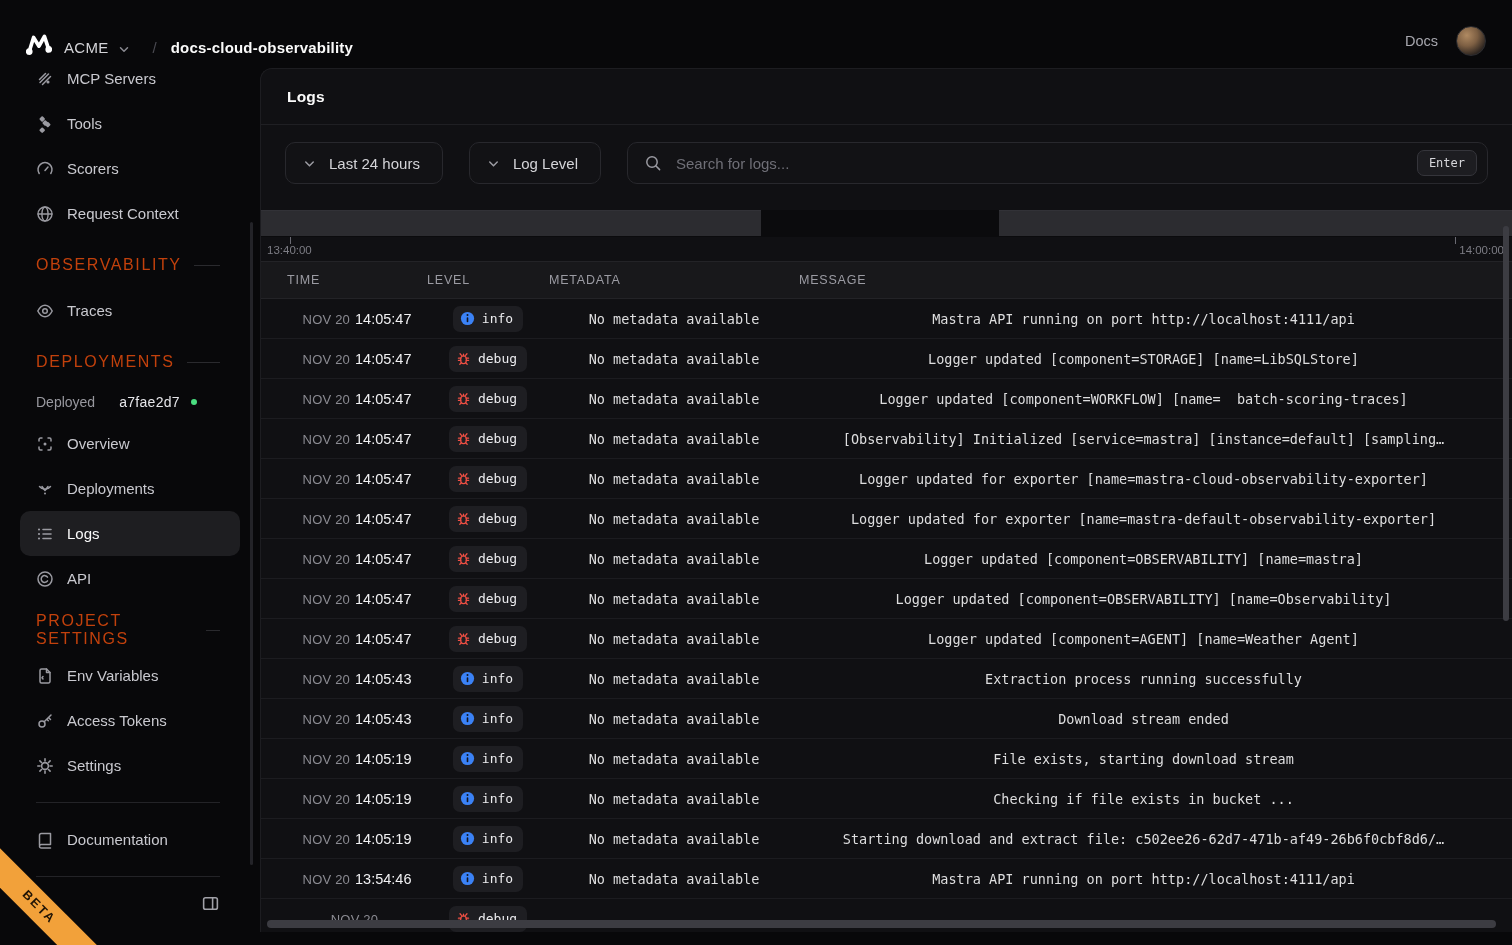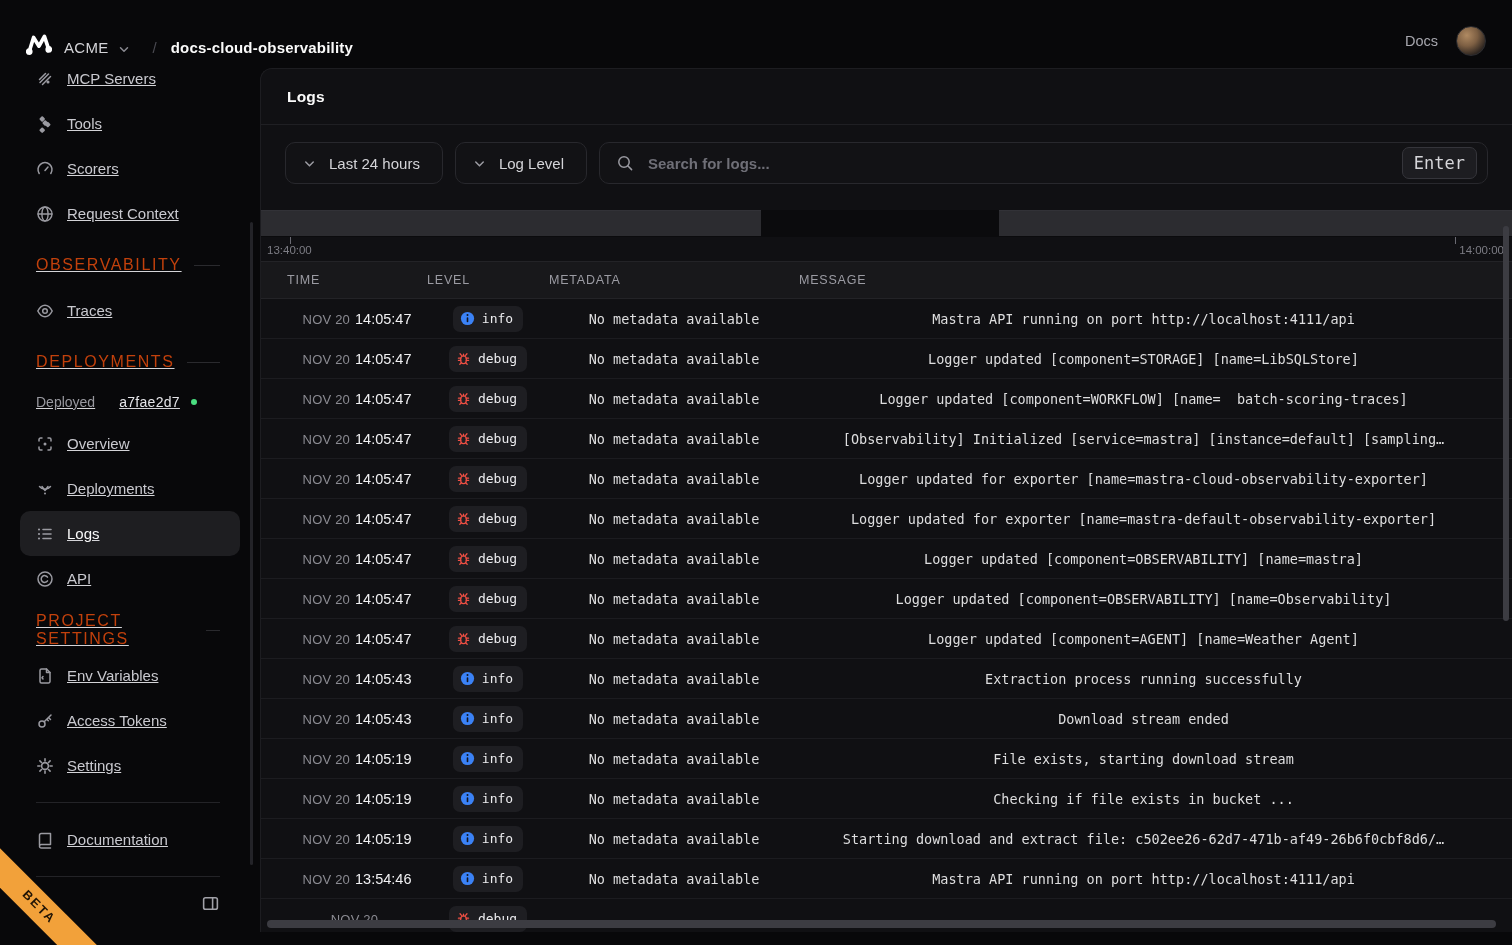--- a/index.html
+++ b/index.html
@@ -15,21 +15,21 @@
   .org-name { font-size:15px; color:#d4d4d8; letter-spacing:.3px; margin-right:8px; }
   .tb-chevron { color:#8a8a91; display:flex; margin-right:22px; }
   .crumb-sep { color:#4b4b52; font-size:15px; margin-right:14px; }
   .project-name { font-size:15px; font-weight:700; color:#fafafa; letter-spacing:.2px; }
   .tb-right { margin-left:auto; display:flex; align-items:center; gap:18px; }
   .docs-link { font-size:14.5px; color:#a7a7ae; cursor:pointer; }
   .avatar { width:30px; height:30px; border-radius:50%;
     background:radial-gradient(circle at 35% 30%, #b08a62 0%, #7d5f43 40%, #2e2621 75%, #17130f 100%);
     border:1px solid #2c2c30; }
   
-  .sidebar { position:absolute; top:56px; left:0; width:260px; bottom:0;text-decoration:underline; }
+  .sidebar { position:absolute; top:56px; left:0; width:260px; bottom:0; }
   .side-item { margin:0 20px; height:45px; padding-left:16px; border-radius:10px;
     display:flex; align-items:center; gap:13px; color:#c9c9cf; font-size:15px; cursor:pointer; }
   .side-item .ic { width:18px; height:18px; color:#9a9aa1; display:flex; flex:none; }
   .side-item.active { background:#1e1e21; color:#fafafa; }
   .side-section { display:flex; align-items:center; gap:12px; margin:16px 40px 10px 36px;
     height:26px; color:#c2410c; font-size:16px; letter-spacing:1.6px; }
   .side-section .rule { flex:1; height:1px; background:#2a2a2e; min-width:14px; }
   .deployed-row { display:flex; align-items:center; margin:0 20px 2px 36px; height:34px; }
   .deployed-label { color:#98989f; font-size:14px; }
   .deployed-hash { color:#e6e6ea; font-size:14px; margin-left:24px; letter-spacing:.3px; }
@@ -43,31 +43,31 @@
     background:var(--beta_orange,#f2a13a); transform:rotate(45deg);
     display:flex; align-items:center; justify-content:center;
     color:#201406; font-size:12.5px; font-weight:700; letter-spacing:2px; z-index:5; }
   
   .panel { position:absolute; left:260px; top:68px; right:0; bottom:13px;
     background:#101013; border:1px solid #1d1d21; border-right:none; border-bottom:none;
     border-top-left-radius:12px; overflow:hidden; }
   .panel-header { height:56px; display:flex; align-items:center; padding:0 26px;
     border-bottom:1px solid #1f1f23; }
   .panel-title { font-size:15.5px; font-weight:700; color:#fafafa; letter-spacing:.2px; }
-  .filters { display:flex; align-items:center; gap:12px; padding:17px 24px 16px 24px; }
+  .filters { display:flex; align-items:center; gap:26px; padding:17px 24px 16px 24px; }
   .chip { height:42px; display:flex; align-items:center; gap:12px; padding:0 22px 0 16px;
     border:1px solid #28282d; border-radius:10px; background:#121215; cursor:pointer;
     color:#d4d4d8; font-size:15px; white-space:nowrap; }
   .chip .ic { color:#9a9aa1; display:flex; }
   .searchbar { flex:1; height:42px; display:flex; align-items:center; gap:14px; padding:0 10px 0 16px;
     border:1px solid #28282d; border-radius:10px; background:#121215; }
   .searchbar input { flex:1; background:transparent; border:none; outline:none;
-    color:#e4e4e7; font-size:15px; font-family:"Liberation Sans",sans-serif;font-weight:bold; }
+    color:#e4e4e7; font-size:15px; font-family:"Liberation Sans",sans-serif; }
   .searchbar input::placeholder { color:#6f6f77; }
-  .enter-key { font-family:"DejaVu Sans Mono",monospace; font-size:17px; color:#d6d6da;
+  .enter-key { font-family:"DejaVu Sans Mono",monospace; font-size:12px; color:#d6d6da;
     background:#1d1d21; border:1px solid #35353b; border-radius:7px; padding:5px 11px; }
   
   .timeline { margin-top:10px; }
   .tl-band { position:relative; height:27px; background:#0b0b0d; overflow:hidden; }
   .tl-seg { position:absolute; top:0; bottom:1px; background:#2c2c30; border-top:1px solid #323237; cursor:col-resize; }
   .tl-labels { position:relative; height:24px; font-size:11.5px; color:#7c7c84; }
   .tl-tick { position:absolute; top:0; width:1px; height:7px; background:#6a6a72; }
   .tl-label-start { position:absolute; left:6px; top:7px; }
   .tl-label-end { position:absolute; right:8px; top:7px; }
   

